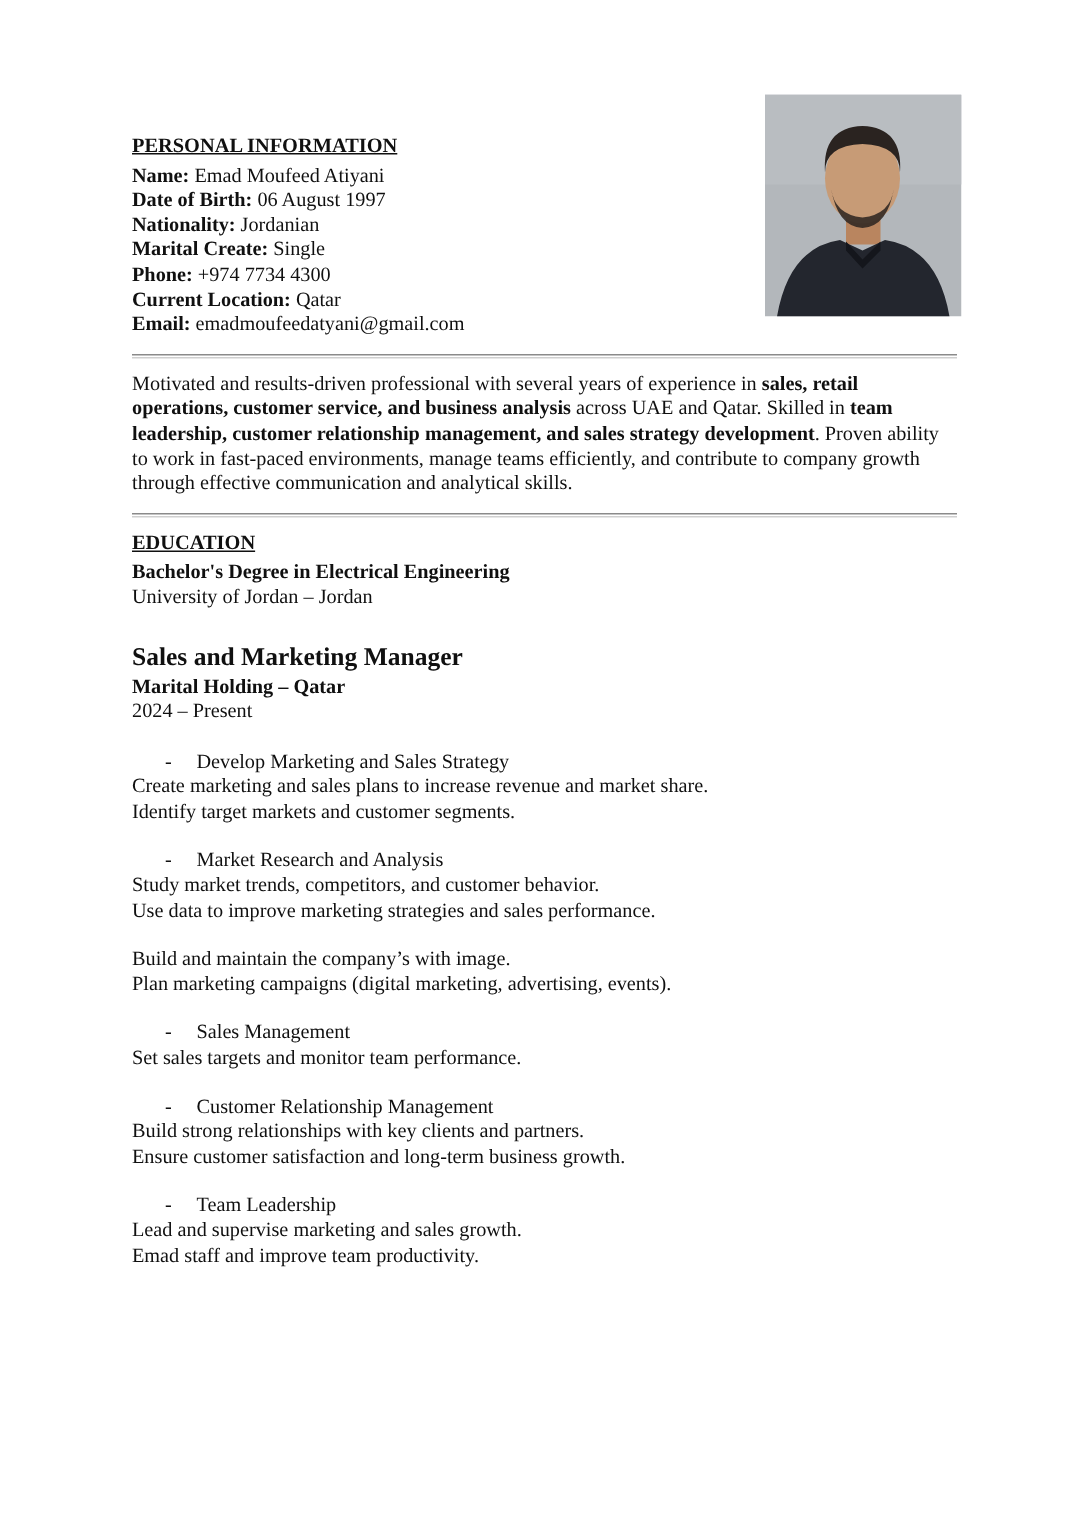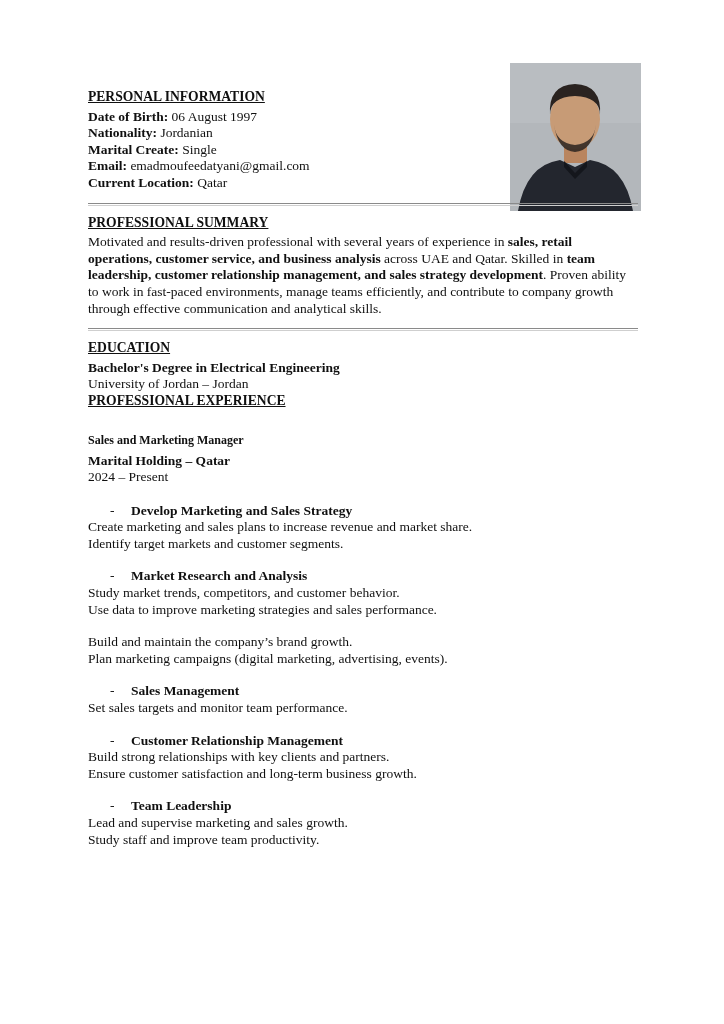--- a/index.html
+++ b/index.html
@@ -41,32 +41,32 @@
     border-top: 1px solid #8a8a8a;
     border-bottom: 1px solid #cfcfcf;
     margin: 11px 0 9px 0;
   }
 
   .edu-section { }
 
   .exp-heading { margin-top: 0; }
 
   .job-title {
-    font-size: 12px;
+    font-size: 17px;
     font-weight: bold;
     line-height: 19px;
     margin: 21px 0 3px 0;
   }
 
   .duties { margin-top: 17px; }
   .duty { margin-bottom: 16px; }
   .duty:last-child { margin-bottom: 0; }
   .duty-head { padding-left: 22px; }
   .dash { display: inline-block; width: 21px; }
-  .duty-title { font-weight: bold; }
+  .duty-title { font-weight: normal; }
 
   .photo {
     position: absolute;
     left: 510px;
     top: 63px;
     width: 131px;
     height: 148px;
   }
   .photo svg { display: block; width: 100%; height: 100%; }
 </style>
@@ -92,85 +92,85 @@
 
       <path d="M54 98 L65 110 L77 98 L77 104 L65 116 L54 104 Z" fill="#14161c"></path>
     </svg>
   </div>
 
   <div class="content">
 
     <section>
       <h2 class="heading">PERSONAL INFORMATION</h2>
       <div id="personal-fields">
+  <p><b class="fl">Name:</b> <span class="fv"> Emad Moufeed Atiyani</span></p>
 
   <p><b class="fl">Date of Birth:</b> <span class="fv"> 06 August 1997</span></p>
 
   <p><b class="fl">Nationality:</b> <span class="fv"> Jordanian</span></p>
 
   <p><b class="fl">Marital Create:</b> <span class="fv"> Single</span></p>
 
+  <p><b class="fl">Phone:</b> <span class="fv"> +974 7734 4300</span></p>
+
+  <p><b class="fl">Current Location:</b> <span class="fv"> Qatar</span></p>
 
   <p><b class="fl">Email:</b> <span class="fv"> emadmoufeedatyani@gmail.com</span></p>
-
-  <p><b class="fl">Current Location:</b> <span class="fv"> Qatar</span></p>
 </div>
     </section>
 
     <div class="divider"></div>
 
     <section>
-      <h2 class="heading">PROFESSIONAL SUMMARY</h2>
       <p id="summary-text"><span>Motivated and results-driven professional with several years of experience in </span><b>sales, retail operations, customer service, and business analysis</b><span> across UAE and Qatar. Skilled in </span><b>team leadership, customer relationship management, and sales strategy development</b><span>. Proven ability to work in fast-paced environments, manage teams efficiently, and contribute to company growth through effective communication and analytical skills.</span></p>
     </section>
 
     <div class="divider"></div>
 
     <section class="edu-section">
       <h2 class="heading">EDUCATION</h2>
       <p class="bold">Bachelor's Degree in Electrical Engineering</p>
       <p>University of Jordan – Jordan</p>
     </section>
 
     <section>
-      <h2 class="heading exp-heading">PROFESSIONAL EXPERIENCE</h2>
       <h3 class="job-title">Sales and Marketing Manager</h3>
       <p class="bold">Marital Holding – Qatar</p>
       <p>2024 – Present</p>
       <div id="duties" class="duties">
   <div class="duty">
     <p class="duty-head"><span class="dash">-</span><b class="duty-title">Develop Marketing and Sales Strategy</b></p>
   <p class="duty-line">Create marketing and sales plans to increase revenue and market share.</p>
             <p class="duty-line">Identify target markets and customer segments.</p>
           </div>
 
   <div class="duty">
     <p class="duty-head"><span class="dash">-</span><b class="duty-title">Market Research and Analysis</b></p>
   <p class="duty-line">Study market trends, competitors, and customer behavior.</p>
             <p class="duty-line">Use data to improve marketing strategies and sales performance.</p>
           </div>
 
   <div class="duty">
-  <p class="duty-line">Build and maintain the company’s brand growth.</p>
+  <p class="duty-line">Build and maintain the company’s with image.</p>
             <p class="duty-line">Plan marketing campaigns (digital marketing, advertising, events).</p>
           </div>
 
   <div class="duty">
     <p class="duty-head"><span class="dash">-</span><b class="duty-title">Sales Management</b></p>
   <p class="duty-line">Set sales targets and monitor team performance.</p>
           </div>
 
   <div class="duty">
     <p class="duty-head"><span class="dash">-</span><b class="duty-title">Customer Relationship Management</b></p>
   <p class="duty-line">Build strong relationships with key clients and partners.</p>
             <p class="duty-line">Ensure customer satisfaction and long-term business growth.</p>
           </div>
 
   <div class="duty">
     <p class="duty-head"><span class="dash">-</span><b class="duty-title">Team Leadership</b></p>
   <p class="duty-line">Lead and supervise marketing and sales growth.</p>
-            <p class="duty-line">Study staff and improve team productivity.</p>
+            <p class="duty-line">Emad staff and improve team productivity.</p>
           </div>
 </div>
     </section>
 
   </div>
 </div>
 
 </body></html>

